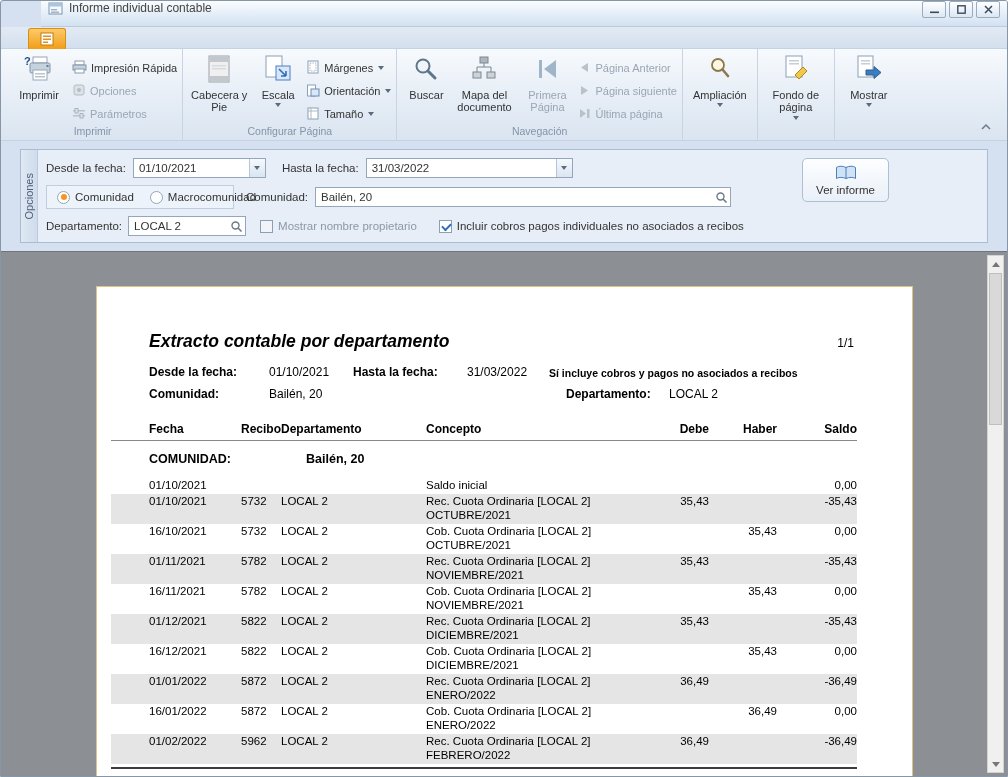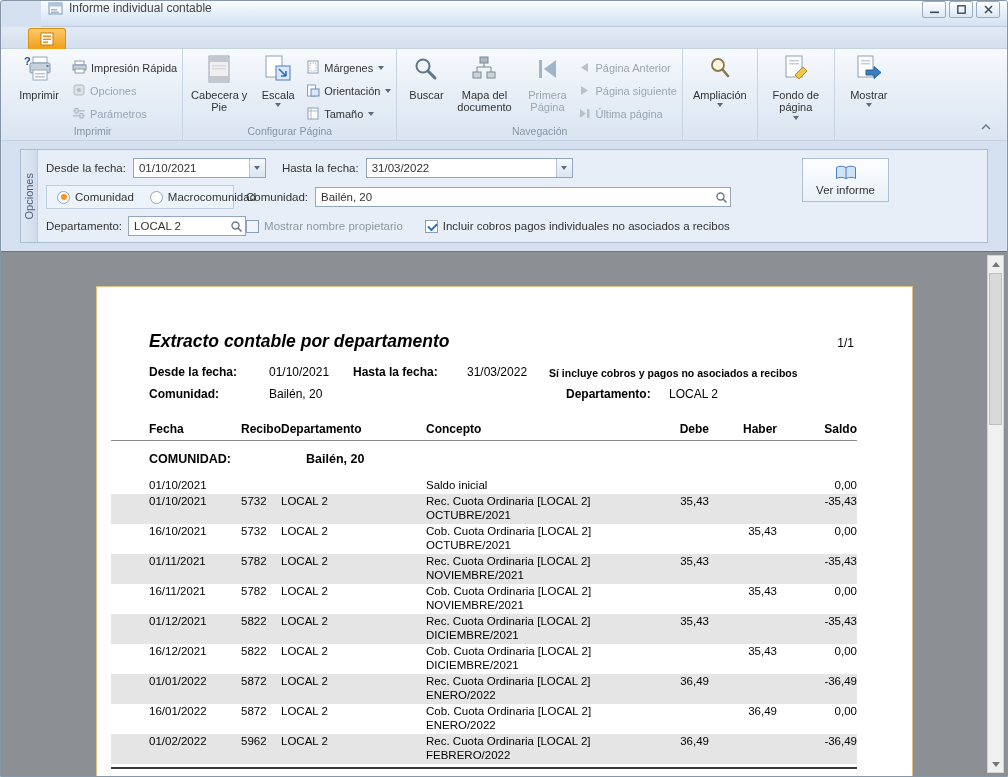--- a/index.html
+++ b/index.html
@@ -65,21 +65,21 @@
   .radio { display:flex; align-items:center; gap:5px; font-size:11.5px; }
   .rdot { width:13px; height:13px; border-radius:50%; border:1px solid #93a6bc; background:#fff; position:relative; }
   .rdot.selected::after { content:""; position:absolute; inset:2.5px; border-radius:50%; background:#f7941e; }
   .check { display:flex; align-items:center; gap:5px; font-size:11.5px; }
   .cbox { width:13px; height:13px; border:1px solid #8aa0b8; background:#fff; position:relative; }
   .cbox.checked::after { content:""; position:absolute; left:2px; top:2.5px; width:7px; height:4px;
     border-left:2px solid #2f6db8; border-bottom:2px solid #2f6db8; transform:rotate(-45deg); }
   .check.dim { color:#8d98a6; }
   .check.dim .cbox { background:#f2f4f7; }
   .view-report-btn { position:absolute; right:98px; top:8px; width:87px; height:44px;
-    border:1px solid #aebfd2; border-radius:0; background:linear-gradient(#fdfeff,#e9f0f8);
+    border:1px solid #aebfd2; border-radius:5px; background:linear-gradient(#fdfeff,#e9f0f8);
     display:flex; flex-direction:column; align-items:center; justify-content:center; gap:3px; font-size:11.5px; }
 
   
   .preview { position:absolute; top:250px; left:0; right:0; bottom:0; background:#8c9094;
     border-top:1px solid #6f757b; overflow:hidden; }
   .page { position:absolute; left:95px; top:34px; width:817px; bottom:-12px;
     background:#fff; border:1px solid #e0c188; overflow:hidden; }
   .page-content { padding:44px 58px 0 52px; color:#000; }
   .rtitle { display:flex; justify-content:space-between; align-items:baseline; }
   .rtitle .t { font-size:17.5px; font-weight:bold;font-style:italic; }
@@ -409,21 +409,21 @@
         <span class="olabel">Departamento:</span>
         <div class="searchbox" style="width:118px; margin-left:6px">
           <span class="val">LOCAL 2</span>
           <span class="mag">
               <svg width="13" height="13">
                 <circle cx="5.5" cy="5.5" r="3.5" fill="none" stroke="#6c7a88" stroke-width="1.4"></circle>
                 <line x1="8" y1="8" x2="11.5" y2="11.5" stroke="#6c7a88" stroke-width="1.6"></line>
               </svg>
             </span>
         </div>
-        <label class="check dim" style="">
+        <label class="check dim" style="margin-left:14px">
           <span class="cbox"></span>
           <span>Mostrar nombre propietario</span>
         </label>
         <label class="check" style="margin-left:22px">
           <span class="cbox checked"></span>
           <span>Incluir cobros pagos individuales no asociados a recibos</span>
         </label>
       </div>
 
       <div class="view-report-btn">

